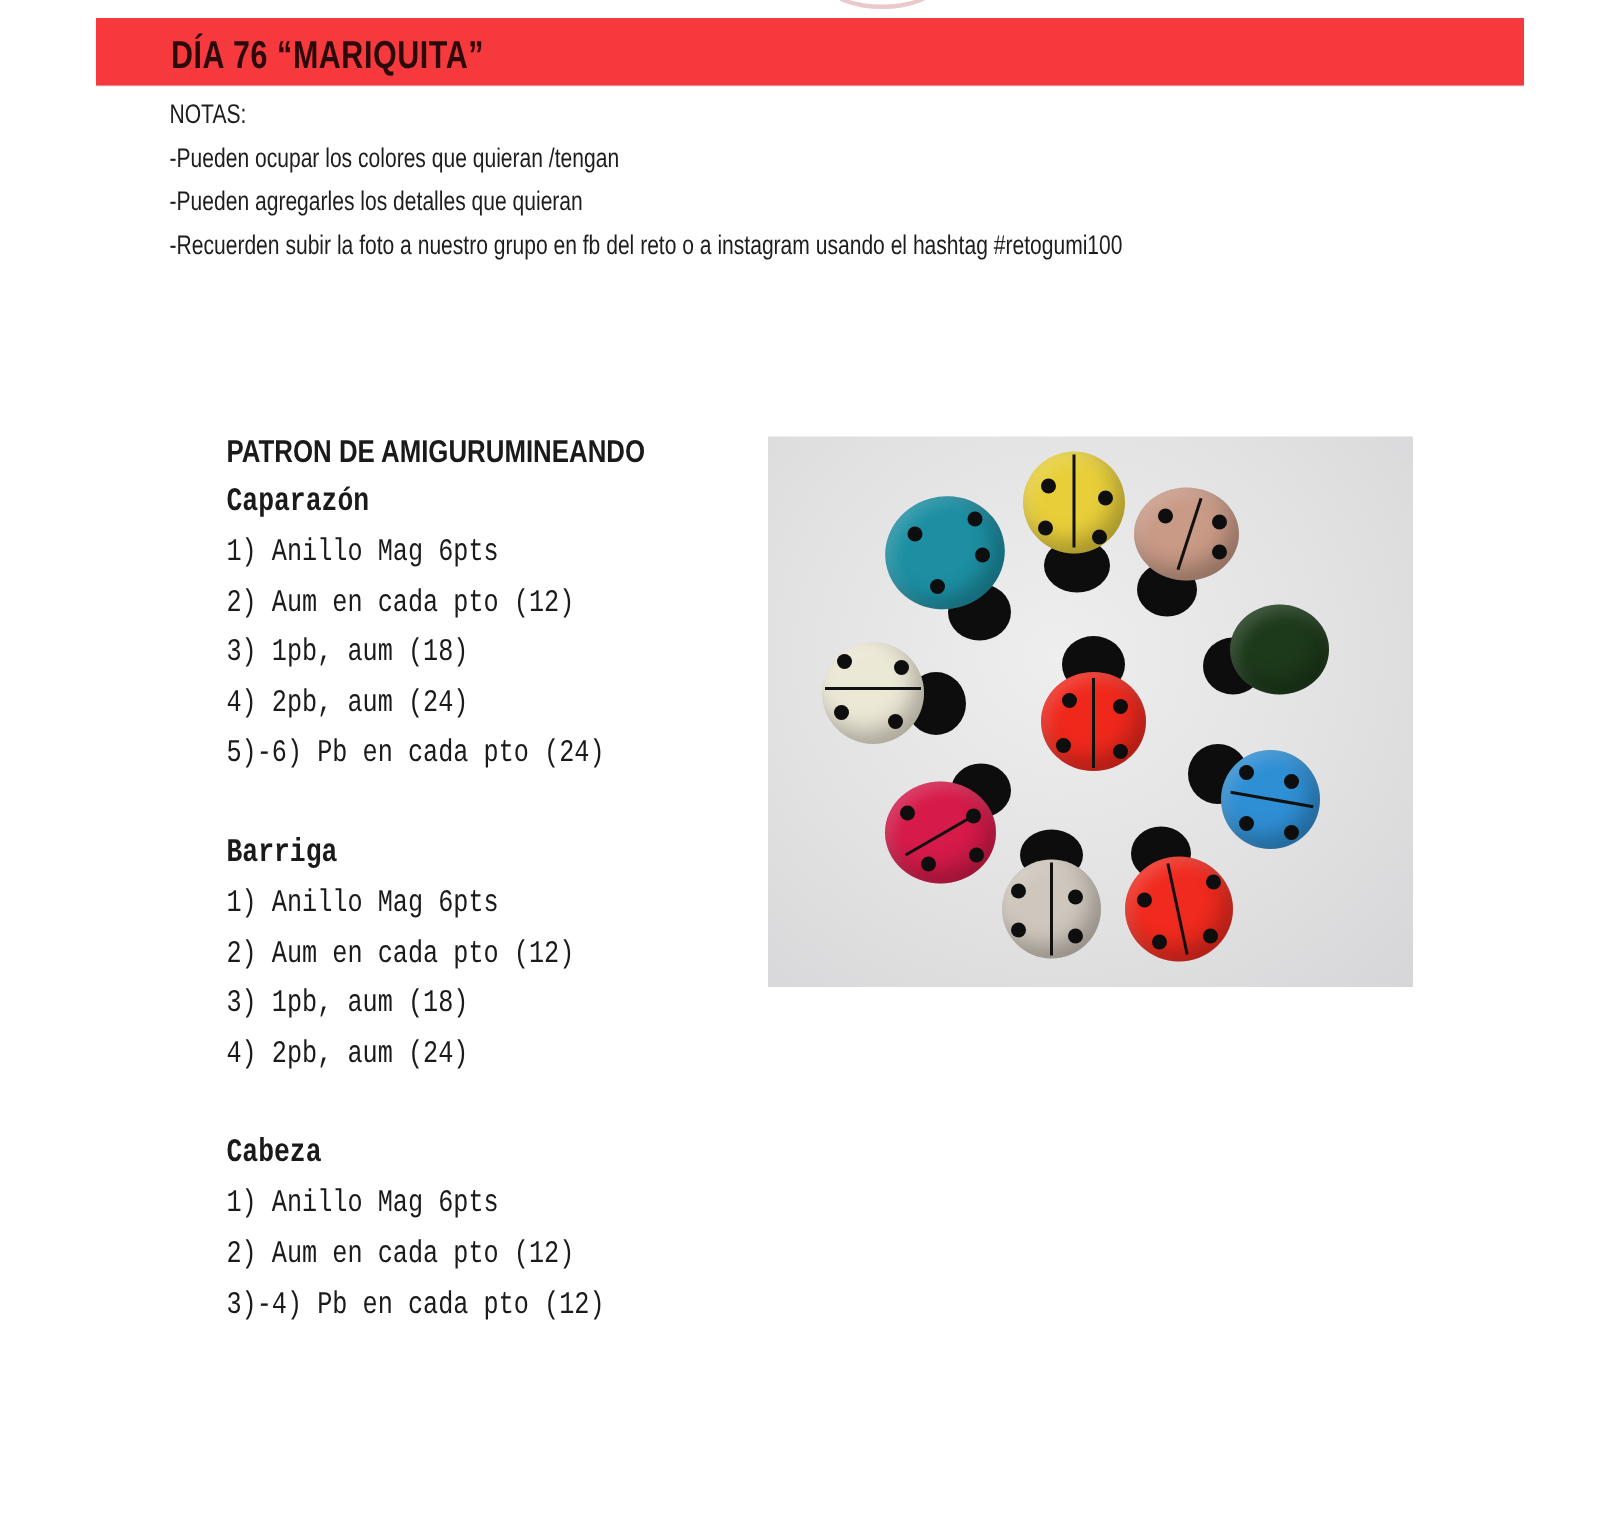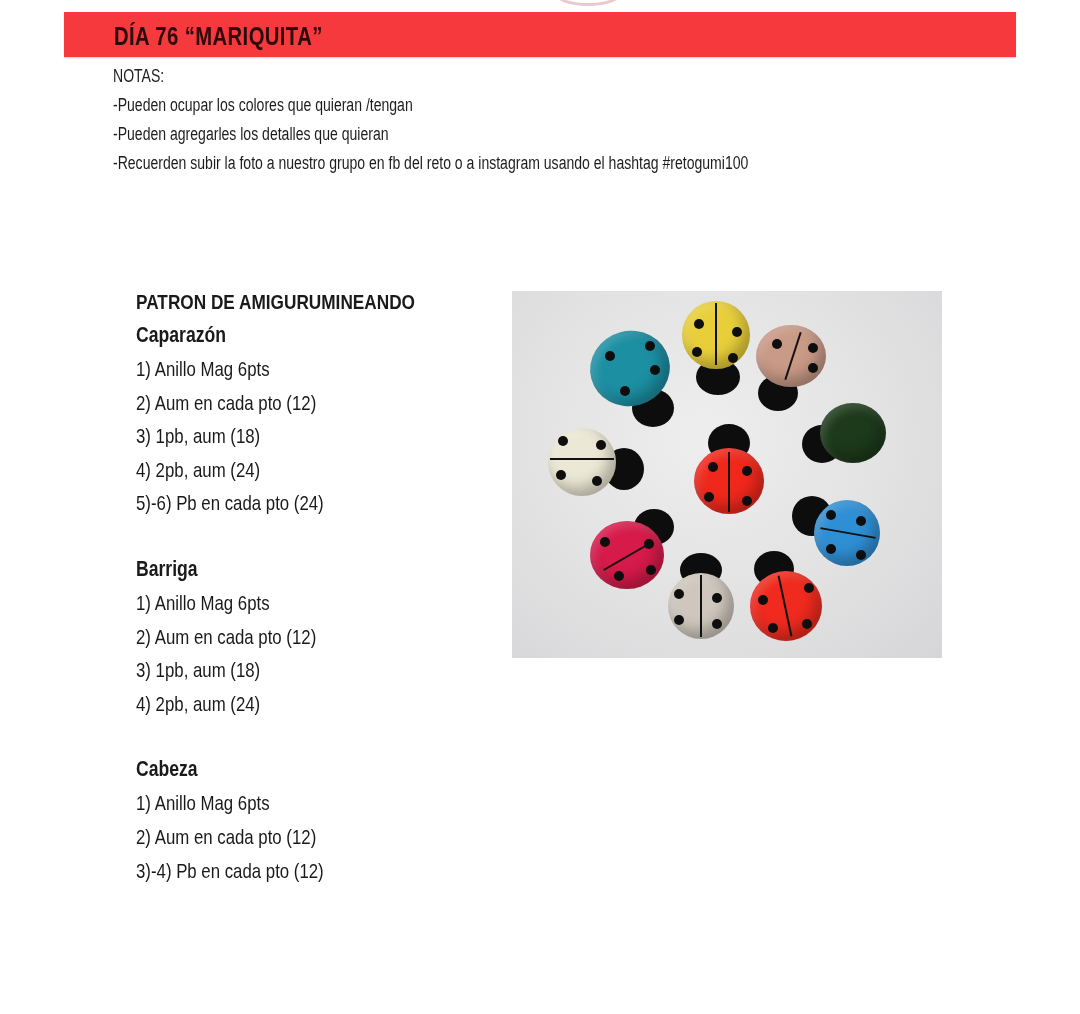--- a/index.html
+++ b/index.html
@@ -19,26 +19,26 @@
     position: absolute; left: 50px; top: 9px; font-size: 26px; font-weight: bold;
     letter-spacing: 0.5px; color: #2a0a0a; transform: scaleX(0.78); transform-origin: left center;
     white-space: nowrap;
   }
   .notes { position: absolute; left: 113px; top: 62px; }
   .notes-title, .notes-line {
     font-size: 18px; line-height: 29px; transform: scaleX(0.78); transform-origin: left center;
     white-space: nowrap; color: #1d1d1d;
   }
   .notes-title { font-weight: normal; }
-  .pattern { position: absolute; left: 136px; top: 286px; }
+  .pattern { position: absolute; left: 151px; top: 286px; }
   .pattern-title {
     font-size: 21px; font-weight: bold; line-height: 32px; transform: scaleX(0.82);
     transform-origin: left center; white-space: nowrap;
   }
-  .section { margin-bottom: 32px; }
+  .section { margin-bottom: 32px; font-family: Liberation Mono, monospace; }
   .section-title {
     font-size: 22px; font-weight: bold; line-height: 34px; transform: scaleX(0.8);
     transform-origin: left center; white-space: nowrap;
   }
   .step {
     font-size: 21px; line-height: 33.6px; transform: scaleX(0.8); transform-origin: left center;
     white-space: nowrap;
   }
   .photo {
     position: absolute; left: 512px; top: 291px; width: 430px; height: 367px;

